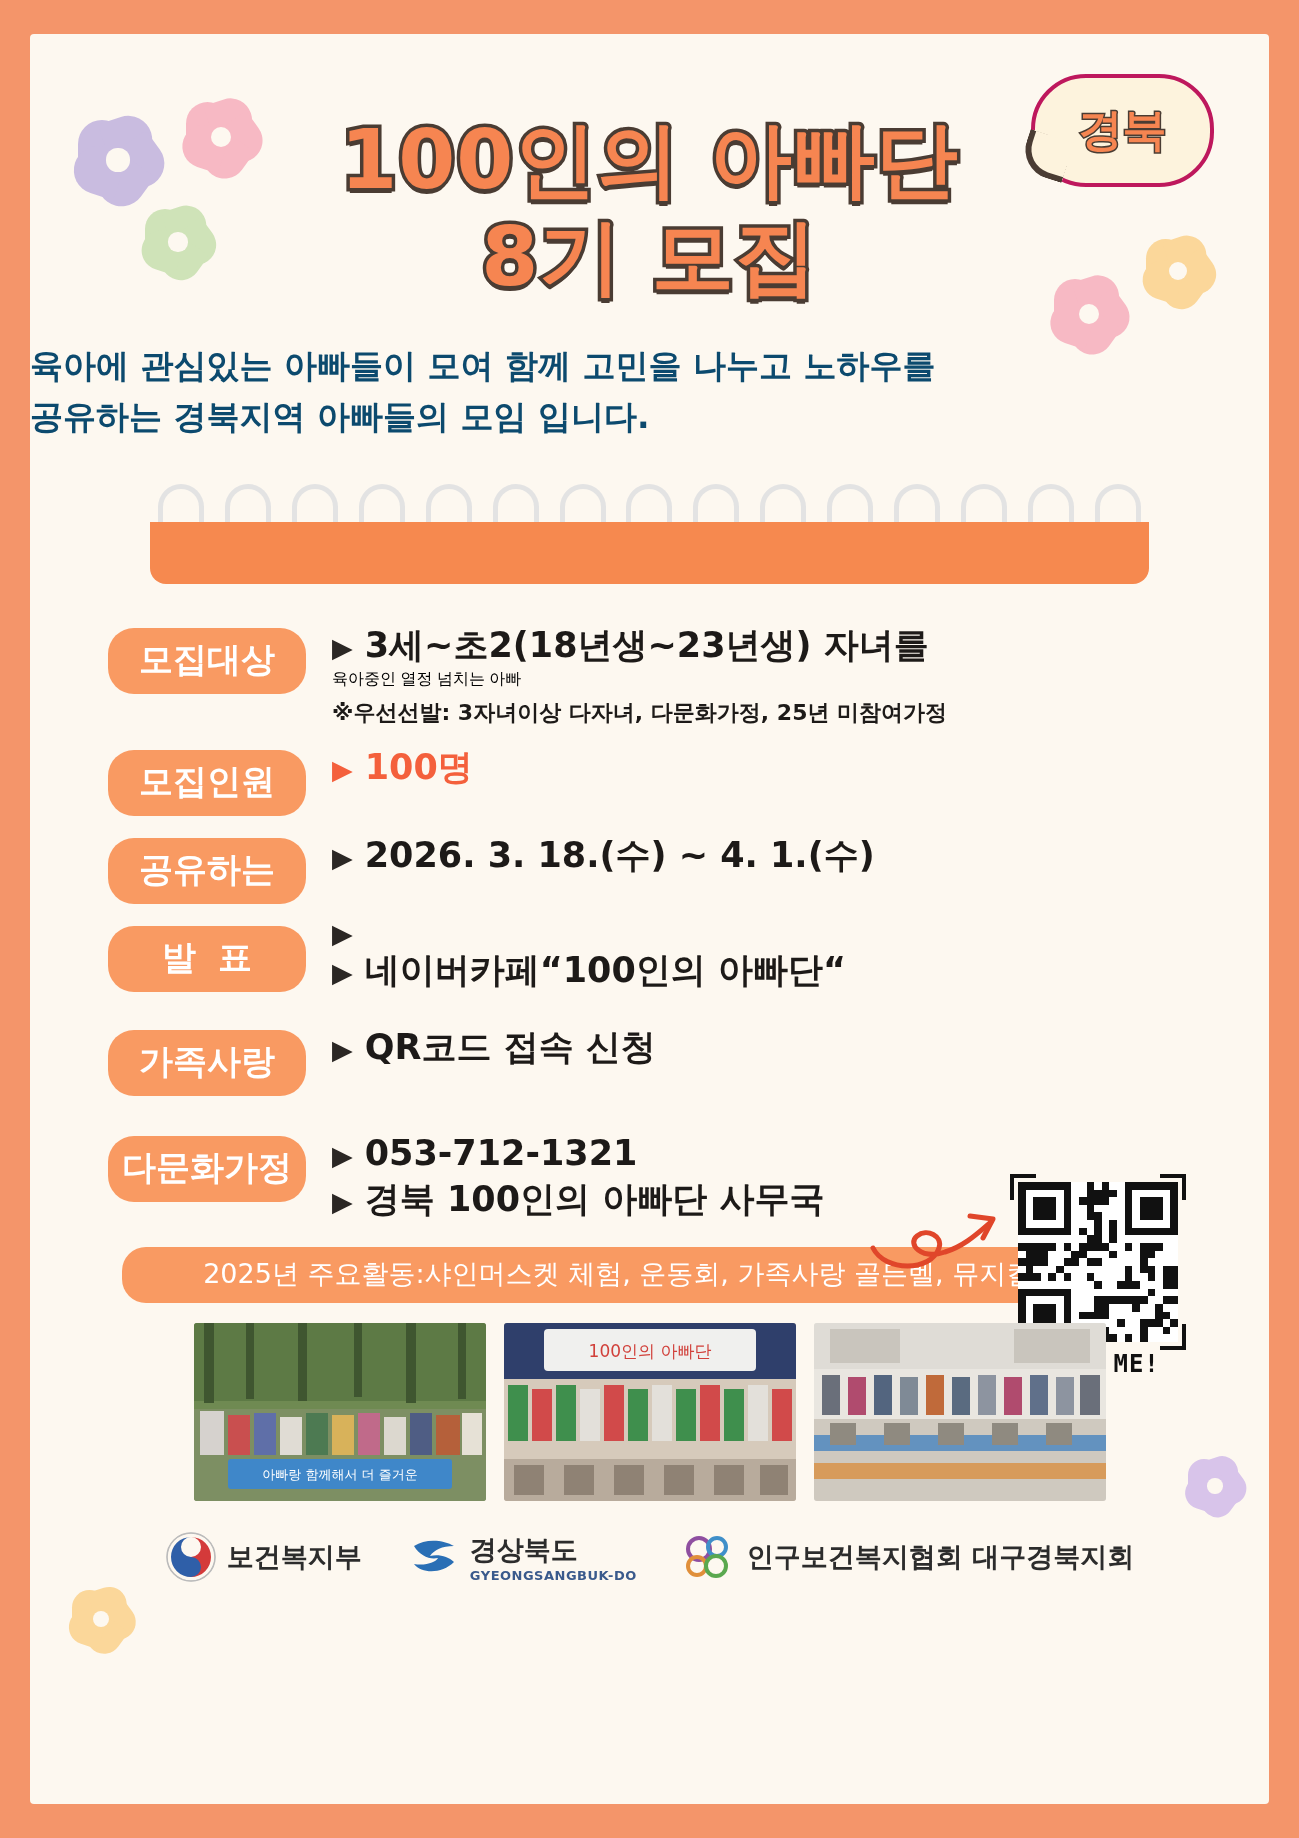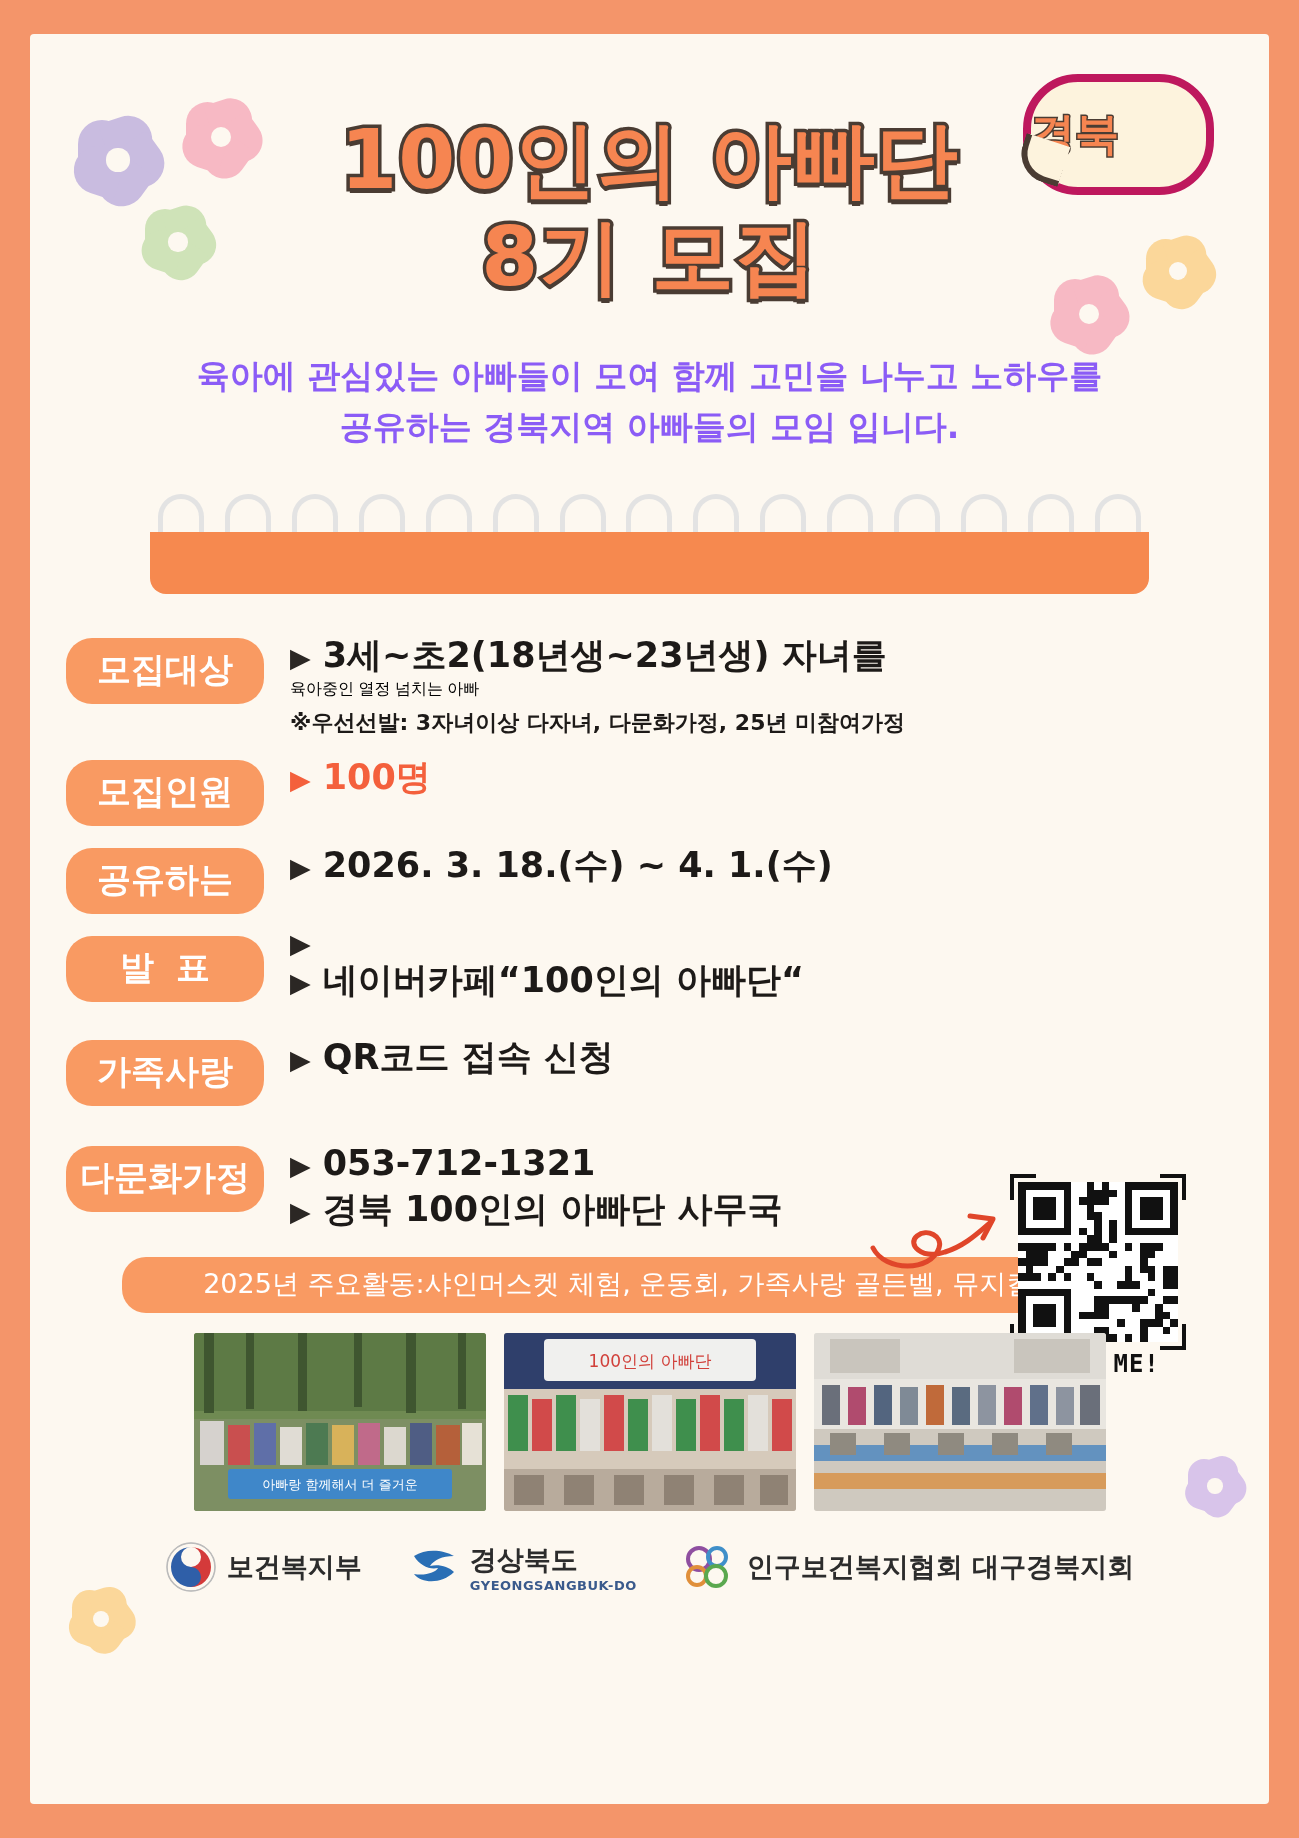--- a/index.html
+++ b/index.html
@@ -73,25 +73,25 @@
   }
   .title-line.l2 { font-size: 82px; }
 
   .bubble {
     position: absolute;
     right: 55px;
     top: 40px;
     width: 175px;
     height: 105px;
     background: #fdf3dd;
-    border: 8px solid #be185d;
+    border: 4px solid #be185d;
     border-radius: 55px;
     display: flex;
     align-items: center;
-    justify-content: flex-start;
+    justify-content: center;
   }
   .bubble span {
     font-family: "DejaVu Sans", sans-serif;
     font-weight: bold;
     font-size: 44px;
     color: #f68551;
     -webkit-text-stroke: 3px #4a3c33;
     paint-order: stroke fill;
   }
   .bubble:after {
@@ -103,27 +103,26 @@
     height: 36px;
     background: #fdf3dd;
     border-left: 6px solid #4a3c33;
     border-bottom: 6px solid #4a3c33;
     border-radius: 0 0 0 30px;
     transform: rotate(18deg);
   }
 
   
   .subtitle {
-    margin-top: 44px;
-    text-align: center;
+    margin-top: 34px;
     font-family: "DejaVu Sans", sans-serif;
     font-weight: bold;
     font-size: 33px;
     line-height: 1.55;
-    color: #8b5cf6;
+    color: #0c4a6e;
   }
 
   
   .banner-wrap {
     position: relative;
     margin: 42px 120px 0 120px;
     height: 100px;
   }
   .rings {
     position: absolute;
@@ -148,21 +147,21 @@
     left: 0;
     right: 0;
     height: 62px;
     background: #f6894f;
     border-radius: 0 0 16px 16px;
   }
 
   
   .info {
     margin: 38px 0 16px 0;
-    padding: 0 70px 0 36px;
+    padding: 0 70px 0 78px;
   }
   .row {
     display: flex;
     align-items: flex-start;
     margin-bottom: 16px;
   }
   .label {
     flex: 0 0 198px;
     background: #f99a62;
     color: #ffffff;

